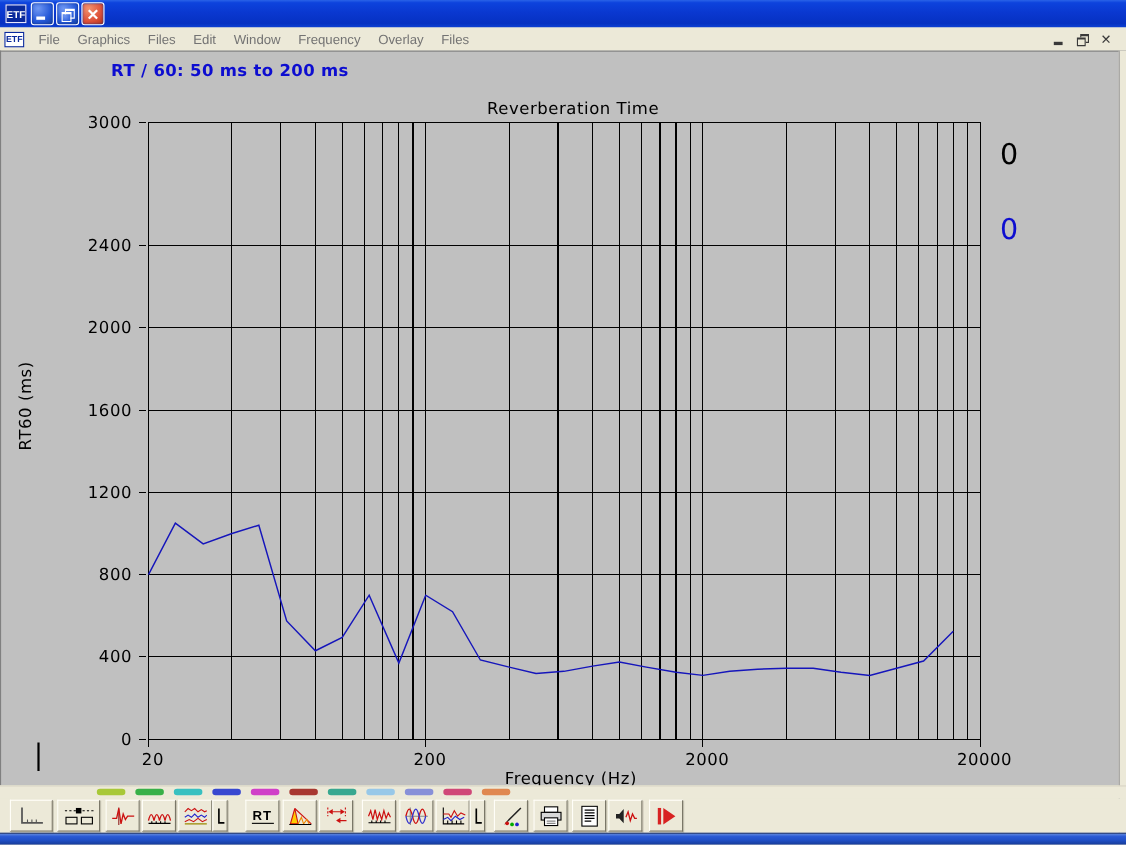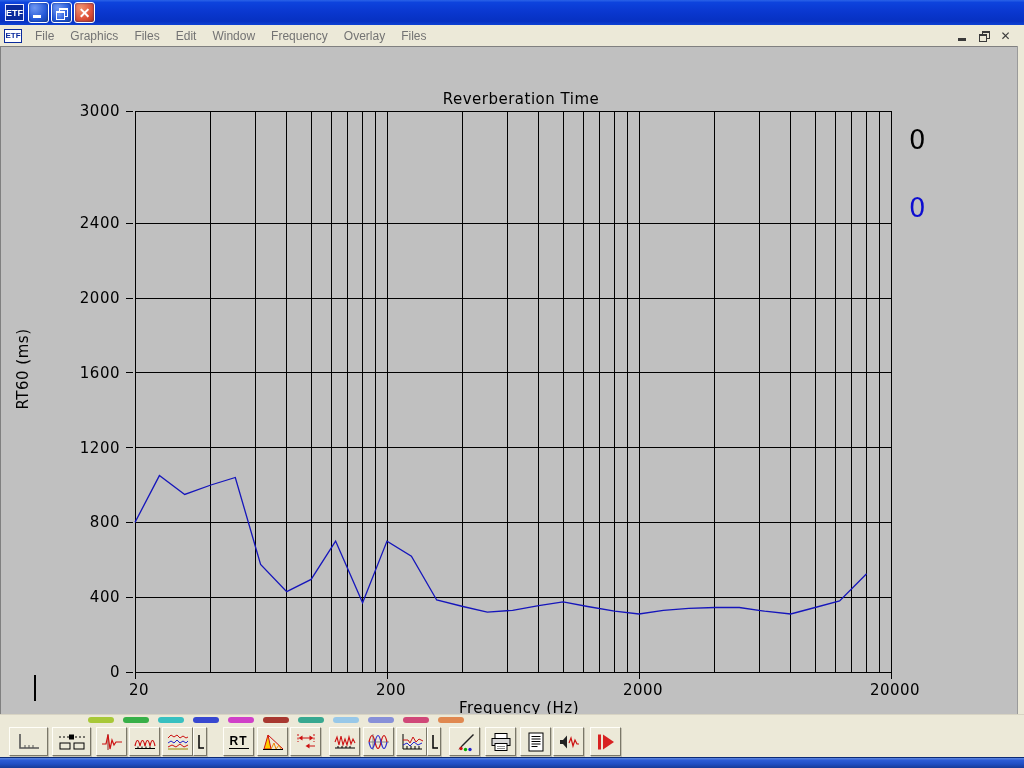--- a/index.html
+++ b/index.html
@@ -114,20 +114,21 @@
           <span class="mdi-min"></span>
         </div>
       <div class="mdi-btn">
           <span class="mdi-restore"></span>
         </div>
       <div class="mdi-btn">✕</div>
     </div>
   </div>
 
   <div class="content">
+    <div class="subtitle">RT / 60: 50 ms to 200 ms</div>
     <svg id="chart-svg" width="1024" height="668">
         <line x1="134" y1="64" x2="134" y2="625" stroke="#000000" shape-rendering="crispEdges"></line>
         <line x1="209.85955890732328" y1="64" x2="209.85955890732328" y2="625" stroke="#000000" shape-rendering="crispEdges"></line>
         <line x1="254.23455618935492" y1="64" x2="254.23455618935492" y2="625" stroke="#000000" shape-rendering="crispEdges"></line>
         <line x1="285.71911781464655" y1="64" x2="285.71911781464655" y2="625" stroke="#000000" shape-rendering="crispEdges"></line>
         <line x1="310.1404410926767" y1="64" x2="310.1404410926767" y2="625" stroke="#000000" shape-rendering="crispEdges"></line>
         <line x1="330.09411509667825" y1="64" x2="330.09411509667825" y2="625" stroke="#000000" shape-rendering="crispEdges"></line>
         <line x1="346.9647060835928" y1="64" x2="346.9647060835928" y2="625" stroke="#000000" shape-rendering="crispEdges"></line>
         <line x1="361.5786767219698" y1="64" x2="361.5786767219698" y2="625" stroke="#000000" shape-rendering="crispEdges"></line>
         <line x1="374.46911237870984" y1="64" x2="374.46911237870984" y2="625" stroke="#000000" shape-rendering="crispEdges"></line>

